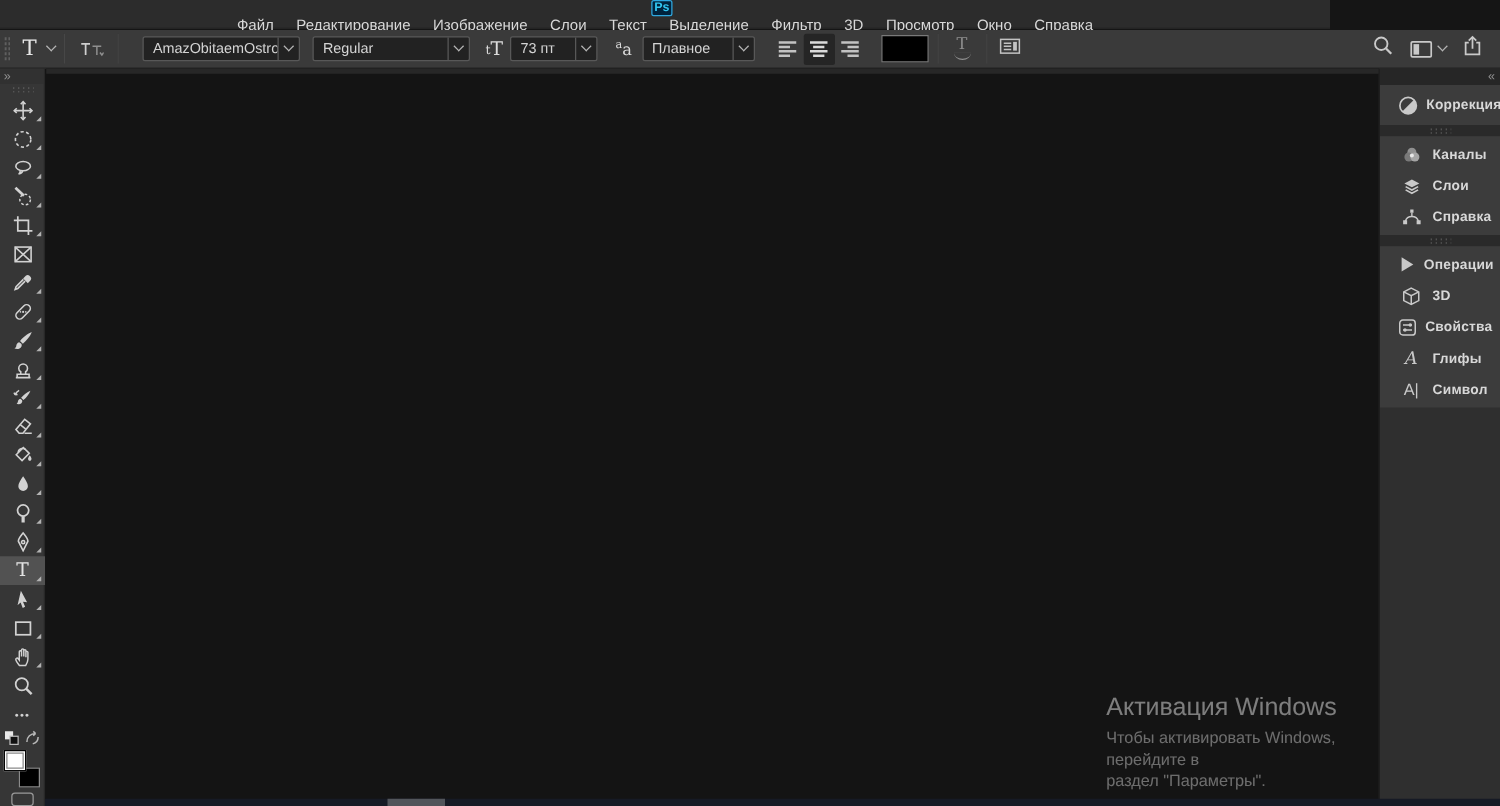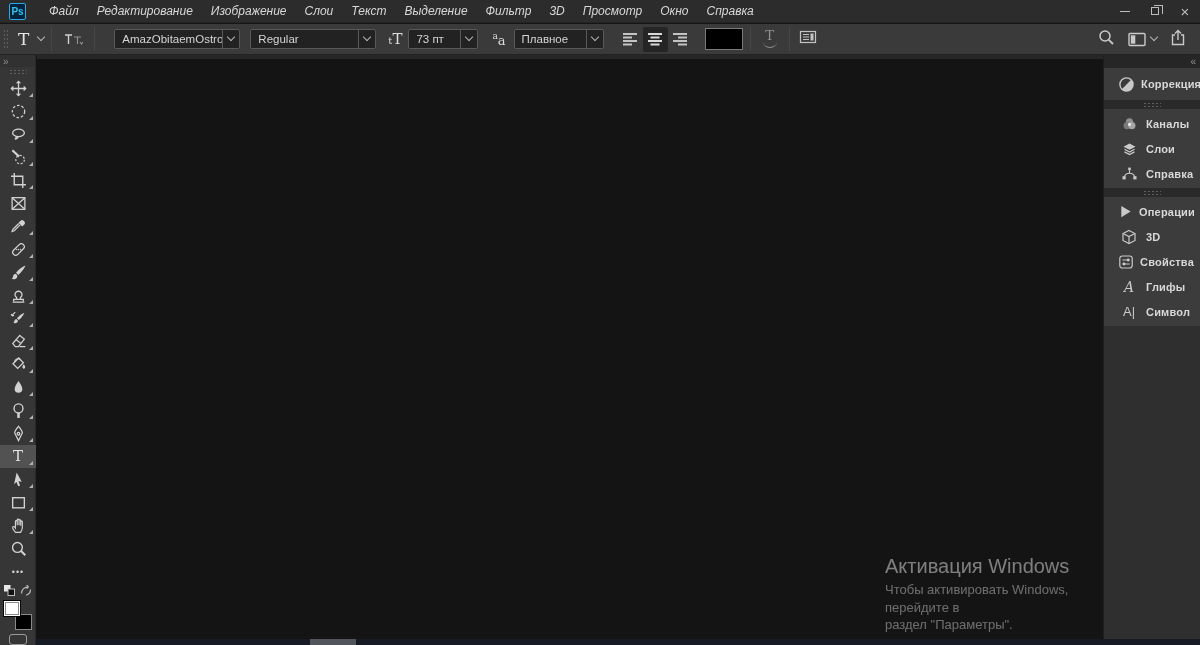--- a/index.html
+++ b/index.html
@@ -1,28 +1,28 @@
 <!DOCTYPE html>
 <html><head>
 <meta charset="utf-8">
 <style>
   * { margin:0; padding:0; box-sizing:border-box; }
   html,body { width:1200px; height:645px; overflow:hidden; background:#151515;
               font-family:"Liberation Sans", sans-serif; }
   .stage { position:relative; width:1200px; height:645px; background:#151515; }
 
   
-  .menubar { position:absolute; top:0; left:0; width:1200px; height:23px;
+  .menubar { position:absolute; top:0; left:0; width:1064px; height:23px;
              background:#2c2c2c; border-bottom:1px solid #242424;
-             display:flex; align-items:center; color:#d8d8d8; font-size:12px; }
+             display:flex; align-items:center; color:#d8d8d8; font-size:12px;flex-direction:column; }
   .ps-logo { width:17px; height:17px; margin-left:9px; margin-right:14px;
              background:#00233d; border:1px solid #2ea8e0; color:#31c5f0;
              font-size:10px; font-weight:bold; display:flex; align-items:center;
              justify-content:center; border-radius:2px; }
-  .menu-items { display:flex; align-items:flex-start; height:100%;font-style:italic; }
+  .menu-items { display:flex; align-items:flex-start; height:100%; }
   .mi { padding:0 9px; height:100%; display:flex; align-items:center; cursor:default; }
   .win-controls { margin-left:auto; display:flex; height:100%; }
   .wc { width:30px; height:100%; display:flex; align-items:center; justify-content:center; color:#bdbdbd; }
   .min-glyph { width:10px; height:1px; background:#bdbdbd; display:block; }
   .restore-glyph { position:relative; width:8px; height:8px; border:1px solid #bdbdbd; display:block; }
   .restore-glyph::before { content:''; position:absolute; top:-3px; left:2px; width:8px; height:8px;
              border-top:1px solid #bdbdbd; border-right:1px solid #bdbdbd; }
   .close-glyph { font-size:15px; line-height:15px; }
 
   

